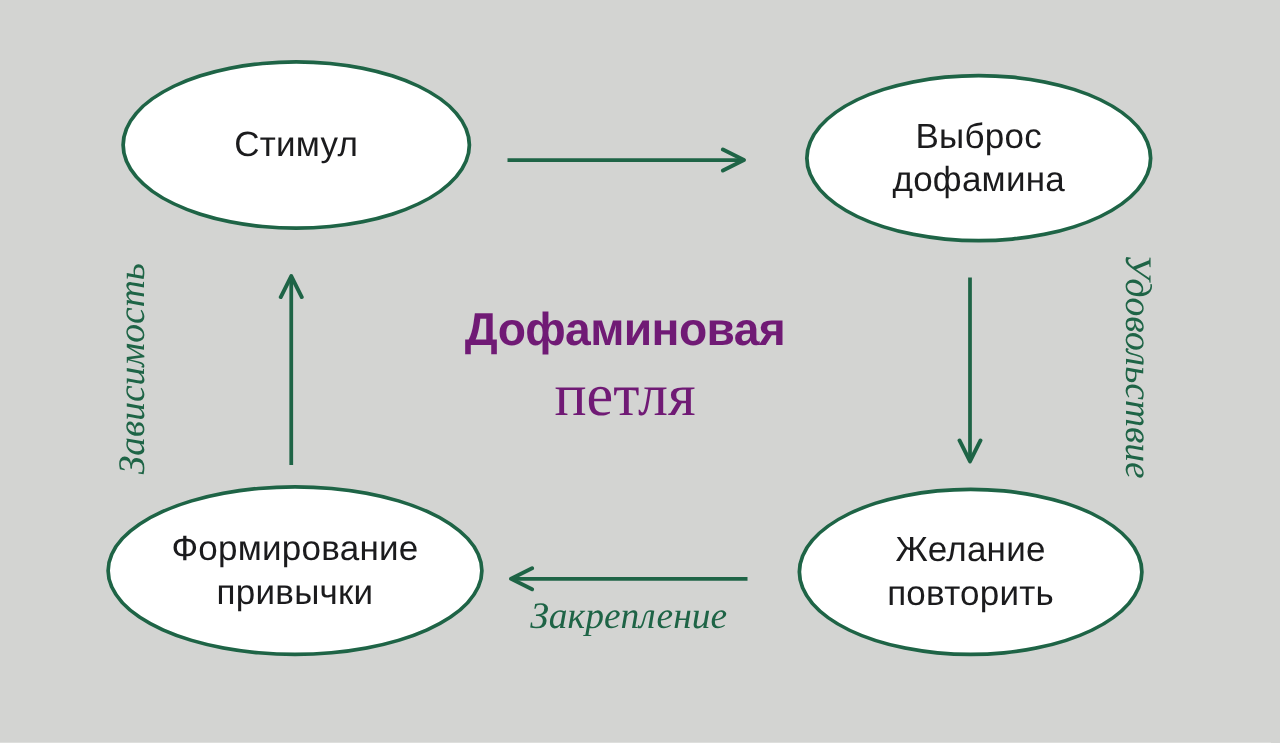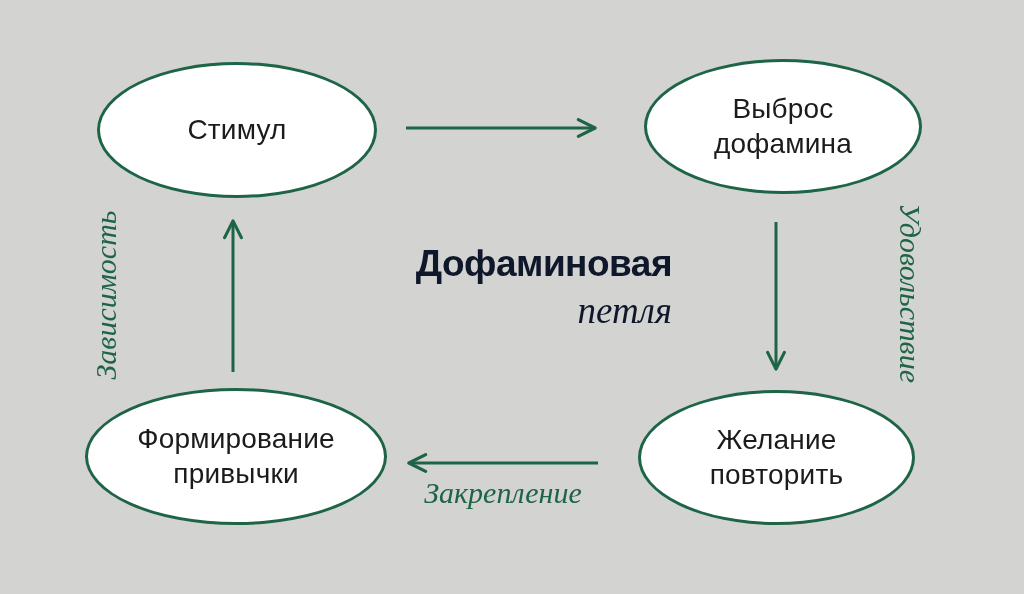--- a/index.html
+++ b/index.html
@@ -49,57 +49,56 @@
     text-align: center;
   }
   .edge-label.rotated {
     transform: translate(-50%, -50%) rotate(-90deg);
   }
   .edge-label.rotated-cw {
     transform: translate(-50%, -50%) rotate(90deg);
   }
   .title-block {
     position: absolute;
-    left: 352px;
+    left: 340px;
     top: 243px;
     width: 320px;
-    text-align: right;
-    color: #0f172a;
+    text-align: center;
+    color: #701a75;
   }
   .title-line1 {
     font-family: "Liberation Sans", sans-serif;
     font-weight: bold;
     font-size: 37px;
     letter-spacing: -0.5px;
   }
   .title-line2 {
     font-family: "Liberation Serif", "DejaVu Serif", serif;
-    font-style: italic;
-    font-size: 37px;
+    font-size: 48px;
     margin-top: 4px;
   }
 </style>
 </head>
 <body>
 
 <div class="canvas">
 
   <svg class="arrows" viewBox="0 0 1024 594" xmlns="http://www.w3.org/2000/svg">
     <defs>
       <marker id="arrowhead" viewBox="0 0 10 10" refX="7.5" refY="5" markerWidth="7" markerHeight="7" orient="auto">
         <path d="M 1 1 L 9 5 L 1 9" fill="none" stroke="#1e6446" stroke-width="1.5" stroke-linecap="round" stroke-linejoin="round"></path>
       </marker>
     </defs>
     <line x1="406" y1="128" x2="592" y2="128" stroke="#1e6446" stroke-width="3" marker-end="url(#arrowhead)"></line>
     <line x1="776" y1="222" x2="776" y2="366" stroke="#1e6446" stroke-width="3" marker-end="url(#arrowhead)"></line>
     <line x1="598" y1="463" x2="412" y2="463" stroke="#1e6446" stroke-width="3" marker-end="url(#arrowhead)"></line>
     <line x1="233" y1="372" x2="233" y2="224" stroke="#1e6446" stroke-width="3" marker-end="url(#arrowhead)"></line>
   </svg>
 
-  <div class="node" style="left:97px; top:62px; width:280px; height:136px;">
+  <div class="node" style="left:97px; top:48px; width:280px; height:136px;">
     <span>Стимул</span>
   </div>
 
   <div class="node" style="left:644px; top:59px; width:278px; height:135px;">
     <span>Выброс
 дофамина</span>
   </div>
 
   <div class="node" style="left:85px; top:388px; width:302px; height:137px;">
     <span>Формирование

